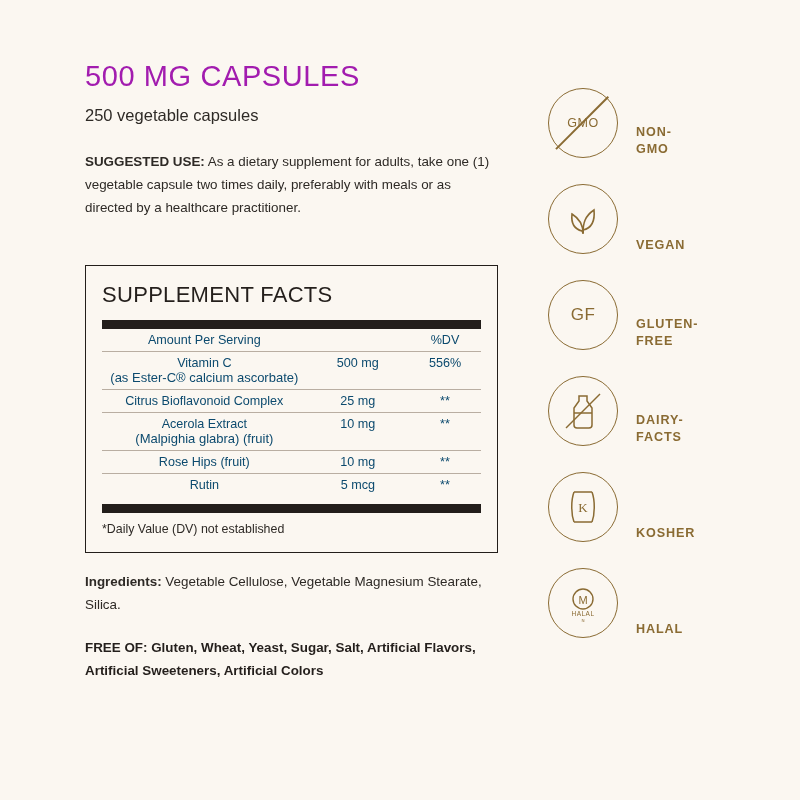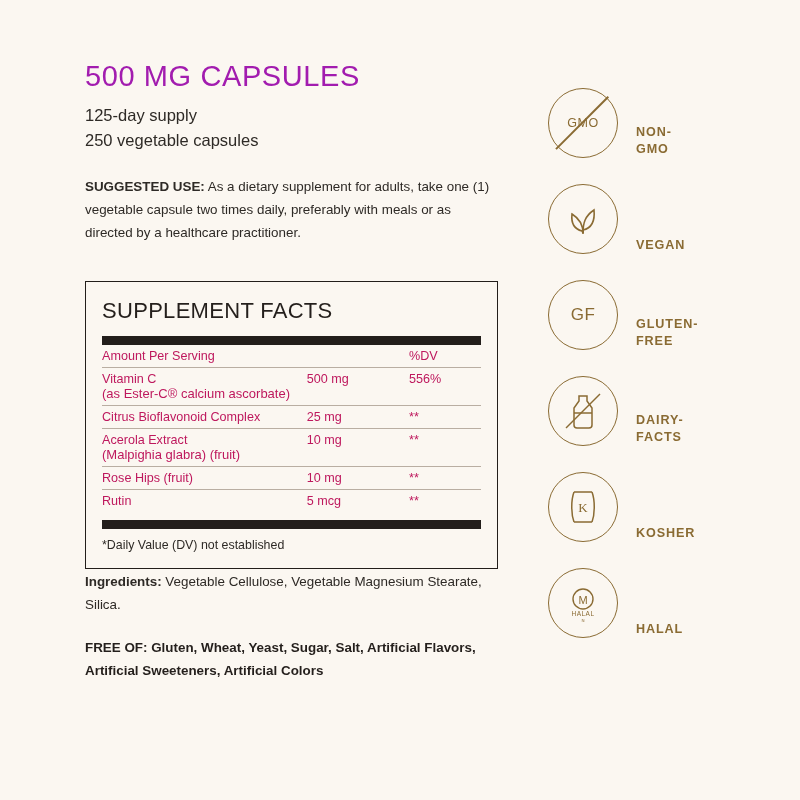--- a/index.html
+++ b/index.html
@@ -50,21 +50,21 @@
   }
   .suggested b {
     font-weight: bold;
     text-align: center;
   }
 
   
   .facts {
     position: absolute;
     left: 85px;
-    top: 281px;
+    top: 265px;
     width: 413px;
     box-sizing: border-box;
     border: 1.6px solid #231e1b;
     background: #fbf7f1;
     padding: 14px 16px 16px 16px;
   }
   .facts-title {
     font-size: 22px;
     font-weight: normal;
     letter-spacing: 0.3px;
@@ -77,21 +77,22 @@
   }
   .bar-thick {
     height: 9px;
     background: #231e1b;
     margin: 0;
   }
   table.facts-table {
     width: 100%;
     border-collapse: collapse;
     font-size: 12.6px;
-    color: #be185d;
+    color: #0c4a6e;
+    text-align: center;
   }
   table.facts-table td {
     padding: 4px 0 4px 0;
     vertical-align: top;
   }
   .col-name { width: 54%; }
   .col-amt  { width: 27%; }
   .col-dv   { width: 19%; }
   tr.rule td {
     border-bottom: 0.9px solid #b9aea2;
@@ -178,21 +179,20 @@
   }
   svg { display: block; }
 </style>
 </head>
 <body>
 
 <div class="page">
 
   <div class="left">
     <h1 class="title">500 MG CAPSULES</h1>
-    <p class="subline">125-day supply</p>
     <p class="subline">250 vegetable capsules</p>
 
     <p class="suggested"><b>SUGGESTED USE:</b><span> As a dietary supplement for adults, take one (1) vegetable capsule two times daily, preferably with meals or as directed by a healthcare practitioner.</span></p>
   </div>
 
   <div class="facts">
     <div class="facts-title">SUPPLEMENT FACTS</div>
     <div class="bar-thick"></div>
 
     <table class="facts-table">

